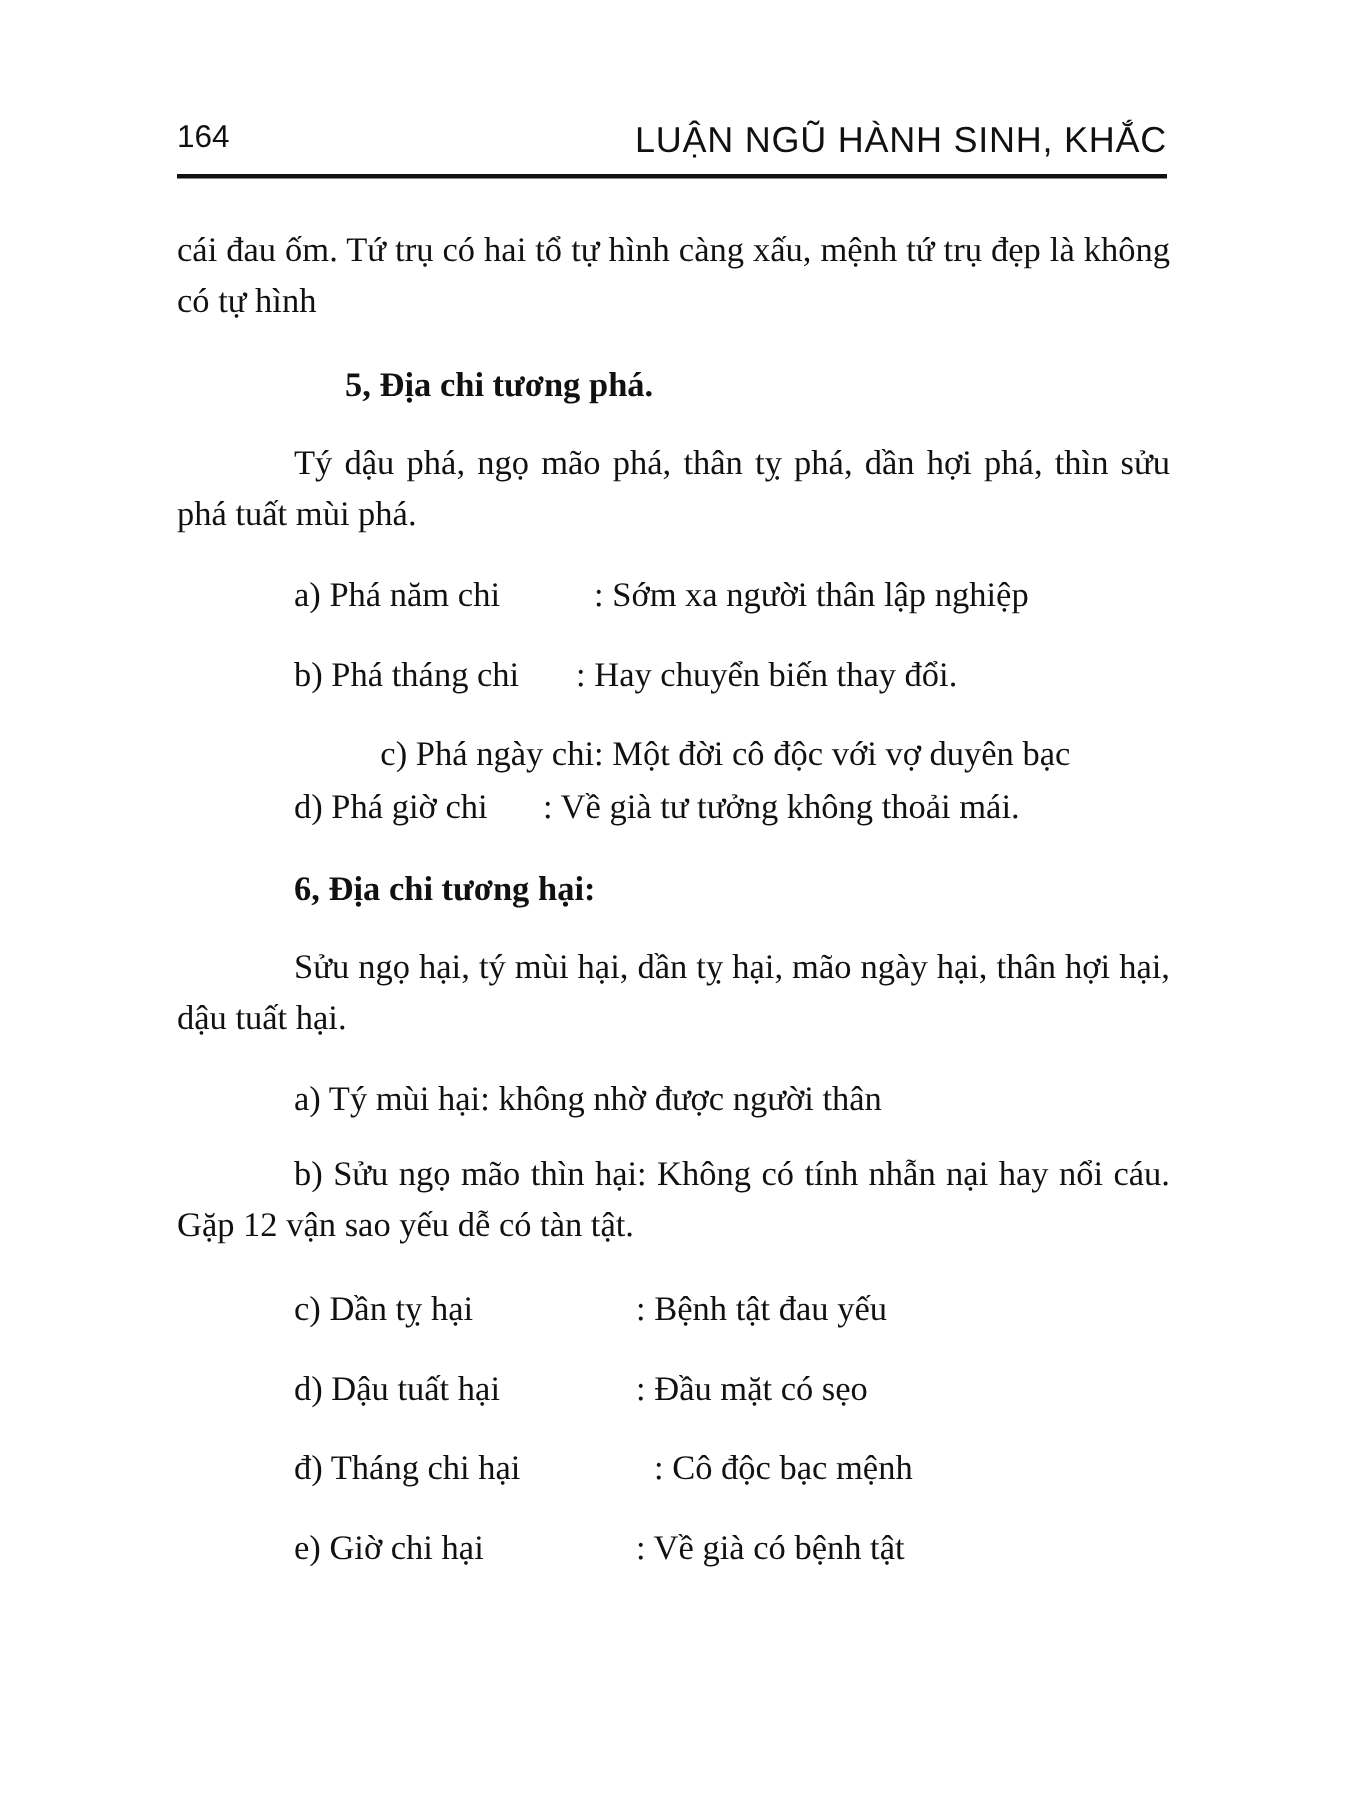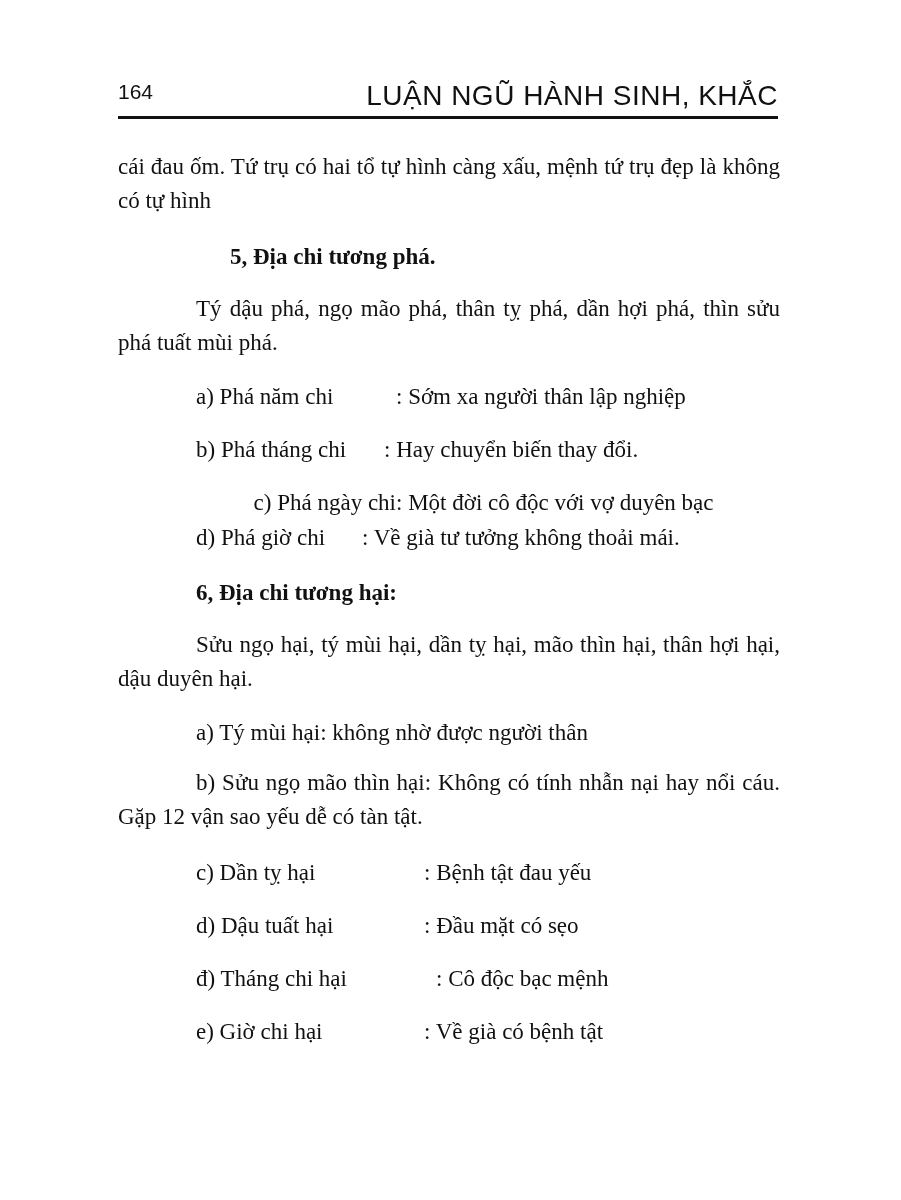--- a/index.html
+++ b/index.html
@@ -1,20 +1,20 @@
 <!DOCTYPE html>
 <html><head>
 <meta charset="utf-8">
 <style>
   html, body { margin: 0; padding: 0; background: #ffffff; }
   body { width: 901px; height: 1200px; position: relative; overflow: hidden; color: #111111; }
   .page { position: absolute; left: 0; top: 0; width: 901px; height: 1200px; }
   .header { position: absolute; left: 118px; top: 80px; width: 660px; height: 36px; }
   .page-num { position: absolute; left: 0; top: 0; font-family: "Liberation Sans", sans-serif; font-size: 21px; font-weight: normal; }
-  .running-title { position: absolute; right: 0; top: 0; font-family: "Liberation Sans", sans-serif; font-size: 28px; letter-spacing: 0.5px; }
+  .running-title { position: absolute; right: 0; top: 0; font-family: "Liberation Sans", sans-serif; font-size: 24px; letter-spacing: 0.5px; }
   .rule { position: absolute; left: 118px; top: 116px; width: 660px; height: 3px; background: #111111; }
   .body-text { font-family: "Liberation Serif", serif; font-size: 23px; line-height: 34px; position: absolute; }
   .para { position: absolute; left: 118px; width: 662px; text-align: justify; }
   .indent { text-indent: 78px; }
   .heading { position: absolute; left: 196px; font-family: "Liberation Serif", serif; font-size: 23px; font-weight: bold; }
   .item { position: absolute; left: 196px; font-family: "Liberation Serif", serif; font-size: 23px; white-space: nowrap; }
   .item .lbl { display: inline-block; }
   .item .desc { display: inline-block; }
 </style>
 </head>
@@ -42,21 +42,21 @@
   </div>
   <div class="item" style="top:490px;text-align:right;">
     <span class="lbl" style="width:200px;">c) Phá ngày chi</span><span class="desc">: Một đời cô độc với vợ duyên bạc</span>
   </div>
   <div class="item" style="top:525px;">
     <span class="lbl" style="width:166px;">d) Phá giờ chi</span><span class="desc">: Về già tư tưởng không thoải mái.</span>
   </div>
 
   <div class="heading" style="top:580px;">6, Địa chi tương hại:</div>
 
-  <div class="body-text para indent" style="top:628px;">Sửu ngọ hại, tý mùi hại, dần tỵ hại, mão thìn hại, thân hợi hại, dậu duyên hại.</div>
+  <div class="body-text para indent" style="top:628px;">Sửu ngọ hại, tý mùi hại, dần tỵ hại, mão ngày hại, thân hợi hại, dậu tuất hại.</div>
 
   <div class="item" style="top:720px;">a) Tý mùi hại: không nhờ được người thân</div>
 
   <div class="body-text para indent" style="top:766px;">b) Sửu ngọ mão thìn hại: Không có tính nhẫn nại hay nổi cáu. Gặp 12 vận sao yếu dễ có tàn tật.</div>
 
   <div class="item" style="top:860px;">
     <span class="lbl" style="width:228px;">c) Dần tỵ hại</span><span class="desc">: Bệnh tật đau yếu</span>
   </div>
   <div class="item" style="top:913px;">
     <span class="lbl" style="width:228px;">d) Dậu tuất hại</span><span class="desc">: Đầu mặt có sẹo</span>

